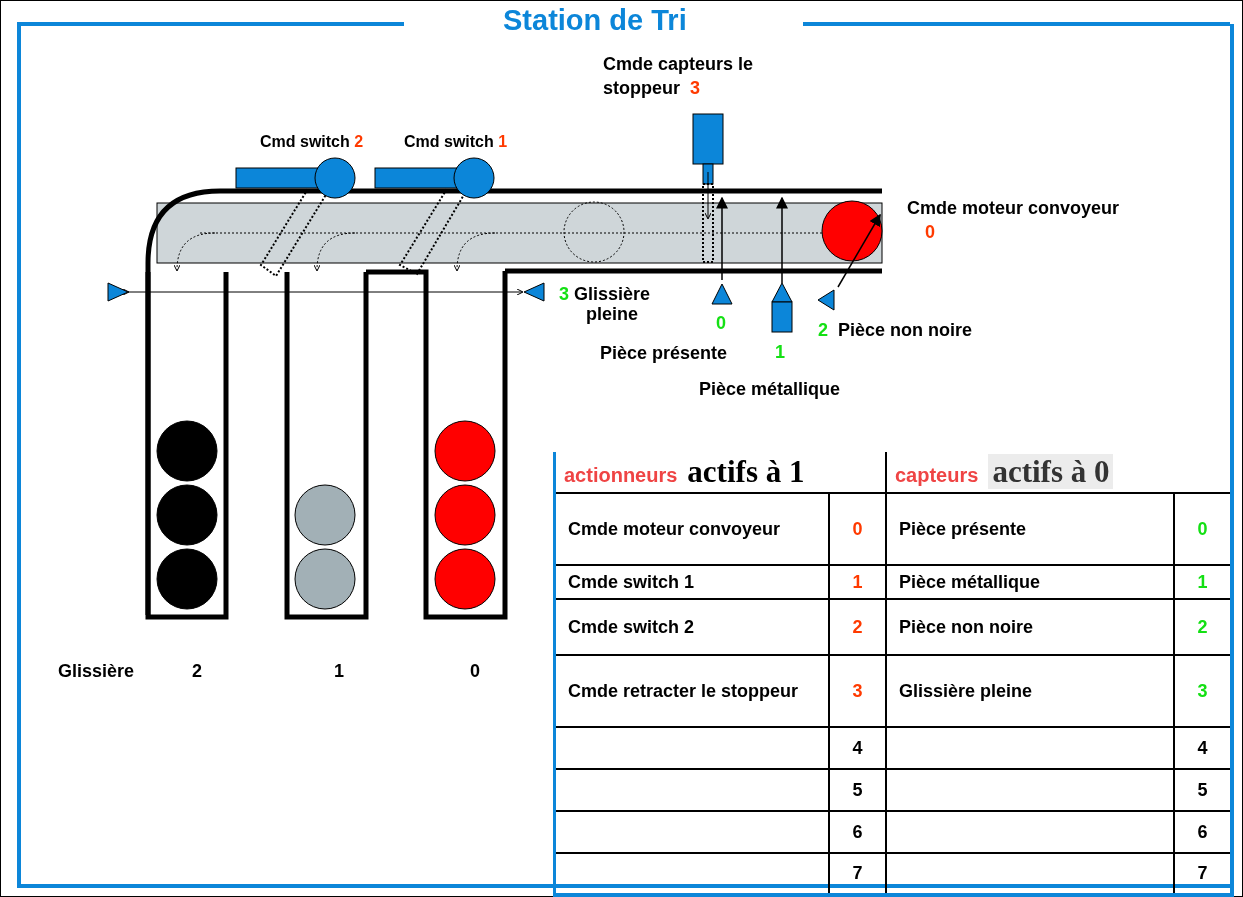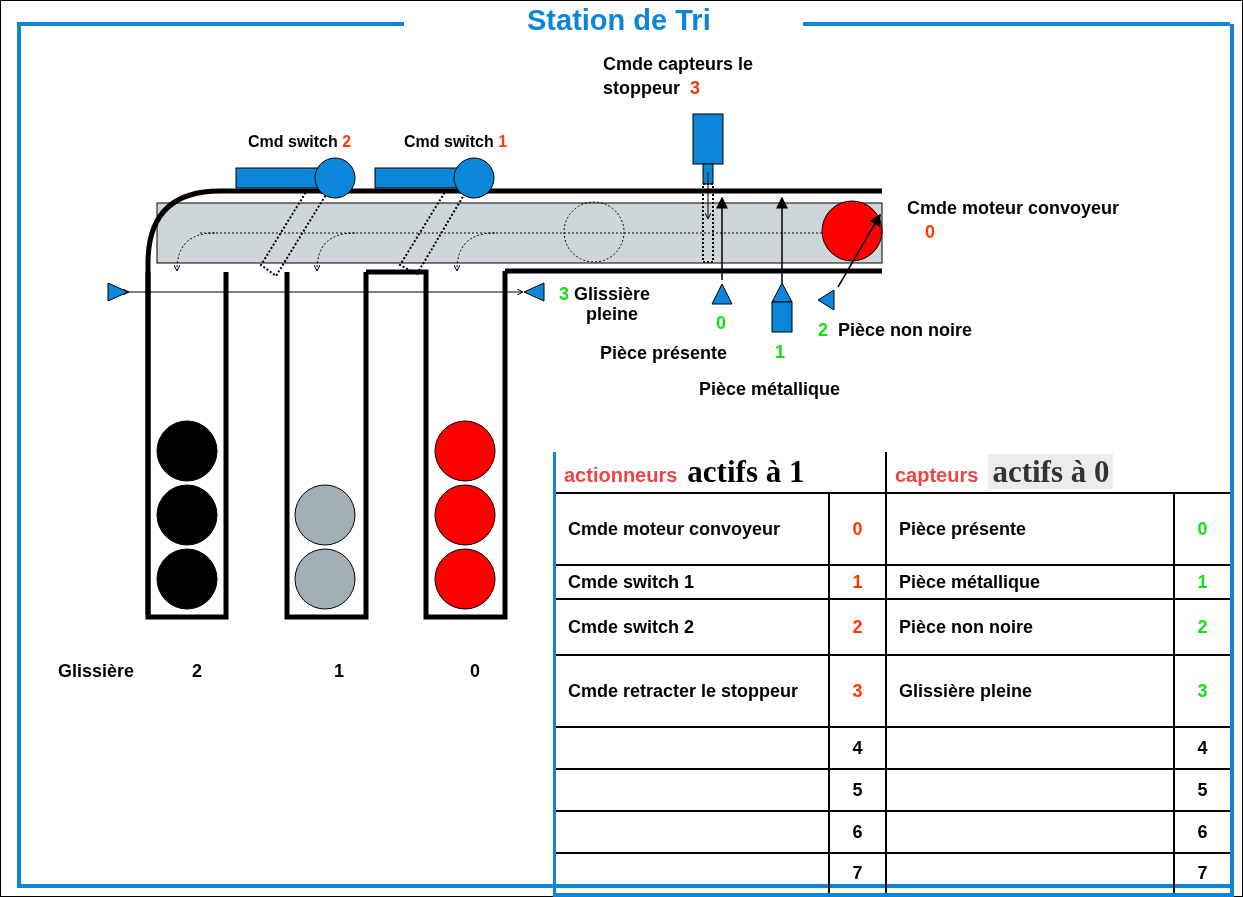--- a/index.html
+++ b/index.html
@@ -2,21 +2,21 @@
 <html><head>
 <meta charset="utf-8">
 <style>
   html, body { margin:0; padding:0; background:#fff; }
   body { width:1243px; height:897px; position:relative; overflow:hidden;
          font-family:"Liberation Sans", sans-serif; }
   .page-border { position:absolute; left:0; top:0; width:1241px; height:895px; border:1px solid #000; }
   .frame { position:absolute; left:17px; top:24px; width:1209px; height:860px;
            border:4px solid #0c86d9; border-top:none; }
   .frame-top { position:absolute; top:22px; height:4px; background:#0c86d9; }
-  .title { position:absolute; left:527px; top:4px; font-weight:bold; font-size:29px; color:#0c86d9; }
+  .title { position:absolute; left:503px; top:4px; font-weight:bold; font-size:29px; color:#0c86d9; }
   .lbl { position:absolute; font-weight:bold; font-size:18px; color:#000; line-height:24px; white-space:nowrap; }
   .lbl.small { font-size:16px; }
   .num-r { color:#ff3a00; font-weight:bold; }
   .num-g { color:#14e014; font-weight:bold; }
   svg.diagram { position:absolute; left:0; top:0; }
 
   table.io { position:absolute; left:553px; top:452px; border-collapse:collapse; }
   table.io td { border:2px solid #000; font-weight:bold; font-size:18px; padding:0 12px; }
   table.io td.num { text-align:center; padding:0; width:55px; }
   table.io tr.head td { border-top:none; height:40px; padding:0 8px; }
@@ -94,21 +94,21 @@
       <circle cx="465" cy="451" r="30" fill="#ff0000" stroke="#000"></circle>
       <circle cx="465" cy="515" r="30" fill="#ff0000" stroke="#000"></circle>
       <circle cx="465" cy="579" r="30" fill="#ff0000" stroke="#000"></circle>
     </g>
 </svg>
 
 <div class="lbl" style="left:603px;top:52px;">
   <div>Cmde capteurs le</div>
   <div><span>stoppeur</span>&nbsp;&nbsp;<span class="num-r">3</span></div>
 </div>
-<div class="lbl small" style="left:248px;top:130px;"><span>Cmd switch</span> <span class="num-r">2</span></div>
+<div class="lbl small" style="left:260px;top:130px;"><span>Cmd switch</span> <span class="num-r">2</span></div>
 <div class="lbl small" style="left:404px;top:130px;"><span>Cmd switch</span> <span class="num-r">1</span></div>
 <div class="lbl" style="left:907px;top:196px;">
     <div>Cmde moteur convoyeur</div>
     <div class="num-r" style="padding-left:18px;">0</div>
   </div>
 <div class="lbl" style="left:559px;top:284px;line-height:20px;"><span class="num-g">3</span> <span>Glissière</span><div style="padding-left:27px;">pleine</div></div>
 <div class="lbl num-g" style="left:716px;top:311px;">0</div>
 <div class="lbl" style="left:600px;top:341px;">Pièce présente</div>
 <div class="lbl num-g" style="left:775px;top:340px;">1</div>
 <div class="lbl" style="left:699px;top:377px;">Pièce métallique</div>

